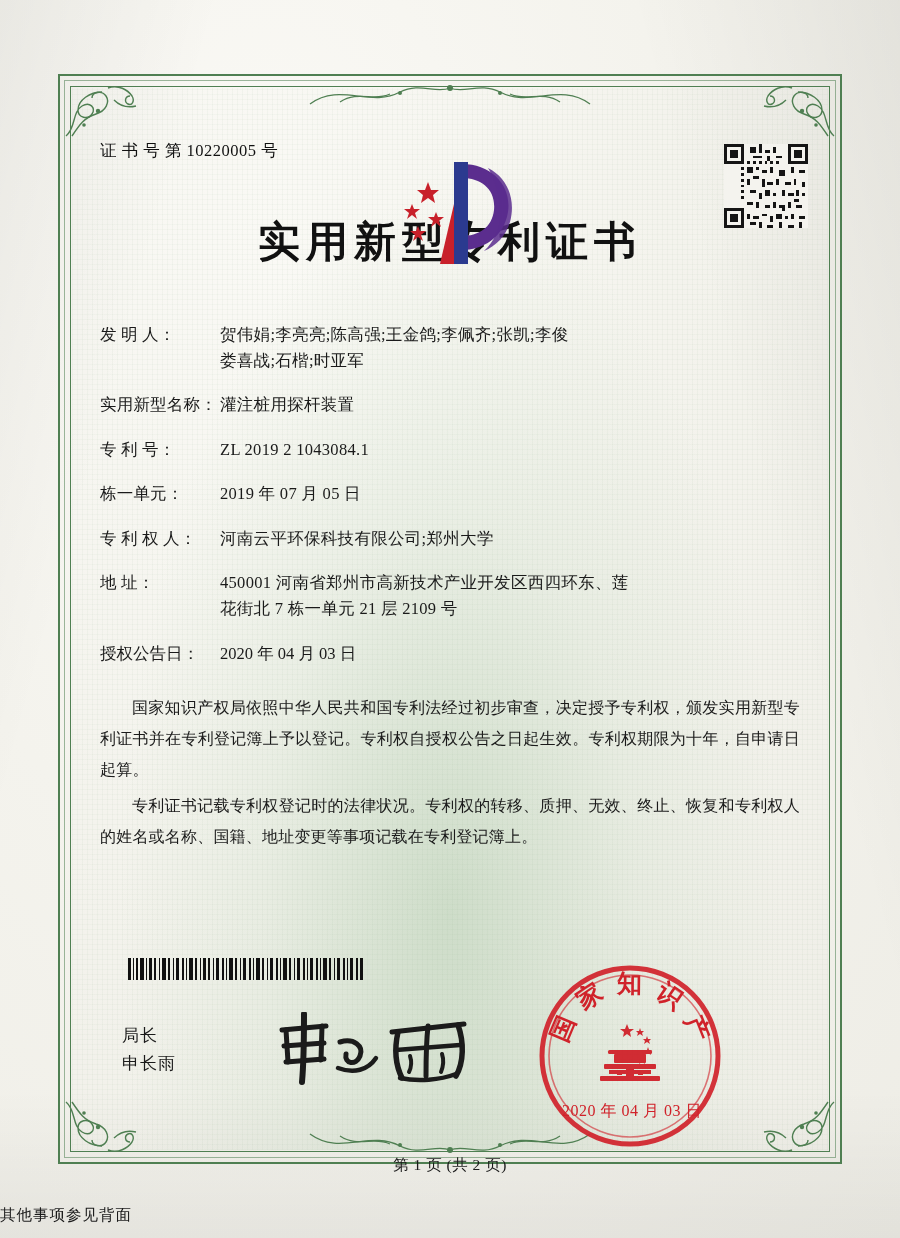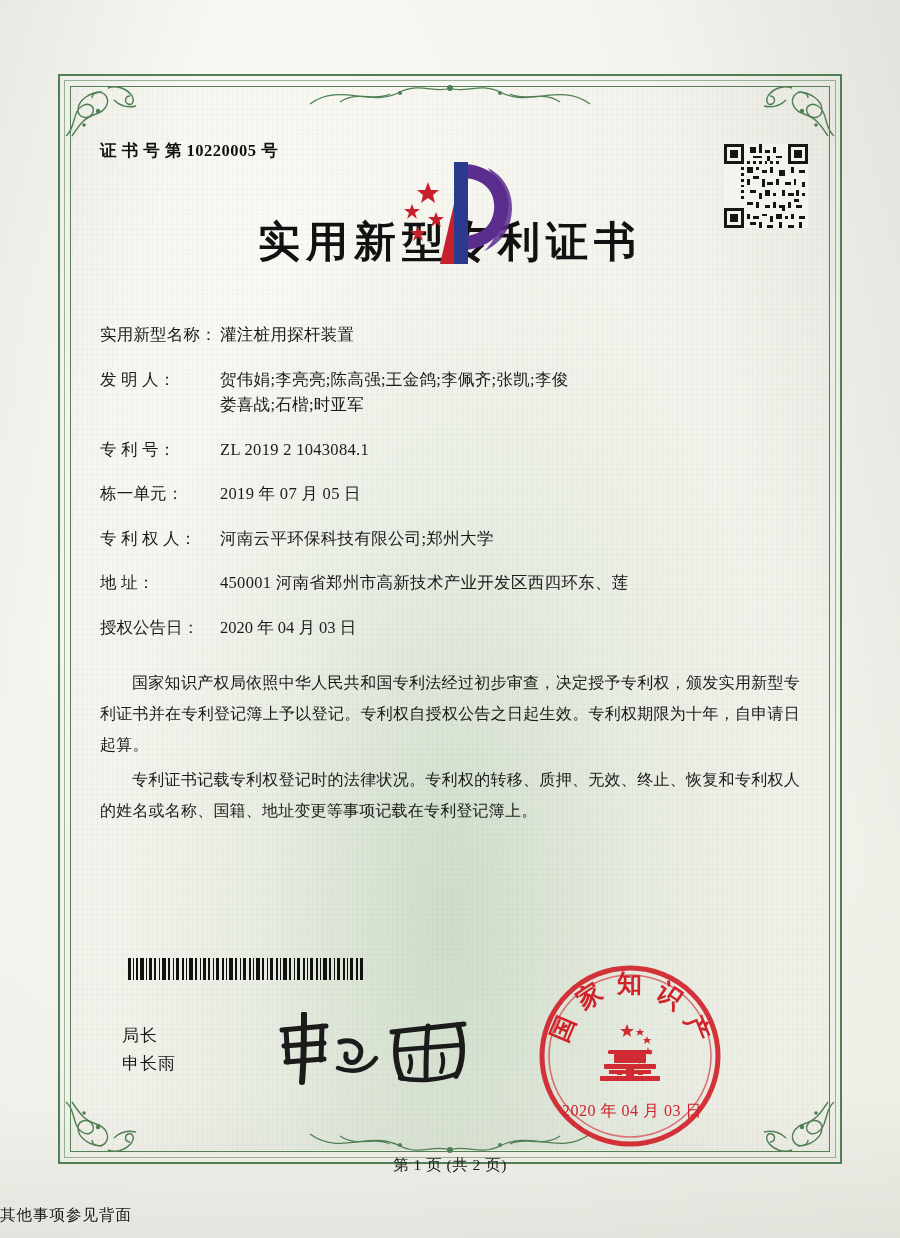--- a/index.html
+++ b/index.html
@@ -110,21 +110,20 @@
     left: 100px;
     top: 120px;
     width: 700px;
   }
 
   .cert-no {
     font-size: 16.5px;
     letter-spacing: 0.5px;
     color: #111;
     margin-top: 20px;
-    font-weight: bold;
   }
 
   
   .logo-wrap {
     position: absolute;
     left: 296px;
     top: 32px;
     width: 130px;
     height: 120px;
   }
@@ -448,51 +447,52 @@
             <rect x="24" y="19" width="2" height="1"></rect>
         </g>
       </svg>
     </div>
 
     <div class="title">实用新型专利证书</div>
 
     <div class="fields">
 
       <div class="row">
-        <div class="label">实用新型名称：</div>
-        <div class="value">灌注桩用探杆装置</div>
-      </div>
-
-      <div class="row">
         <div class="label">发    明    人：</div>
         <div class="value">
           <span>贺伟娟;李亮亮;陈高强;王金鸽;李佩齐;张凯;李俊</span>
           <span class="line2">娄喜战;石楷;时亚军</span>
         </div>
       </div>
 
       <div class="row">
+        <div class="label">实用新型名称：</div>
+        <div class="value">灌注桩用探杆装置</div>
+      </div>
+
+      <div class="row">
         <div class="label">专    利    号：</div>
         <div class="value">ZL 2019 2 1043084.1</div>
       </div>
 
       <div class="row">
         <div class="label">栋一单元：</div>
         <div class="value">2019 年 07 月 05 日</div>
       </div>
 
       <div class="row">
         <div class="label">专 利 权 人：</div>
         <div class="value">河南云平环保科技有限公司;郑州大学</div>
       </div>
 
       <div class="row">
         <div class="label">地        址：</div>
         <div class="value">
           <span>450001 河南省郑州市高新技术产业开发区西四环东、莲</span>
+          <span class="line2">花街北 7 栋一单元 21 层 2109 号</span>
         </div>
       </div>
 
       <div class="row-split">
         <div class="half first">
           <div class="label">授权公告日：</div>
           <div class="value">2020 年 04 月 03 日</div>
         </div>
       </div>
 

